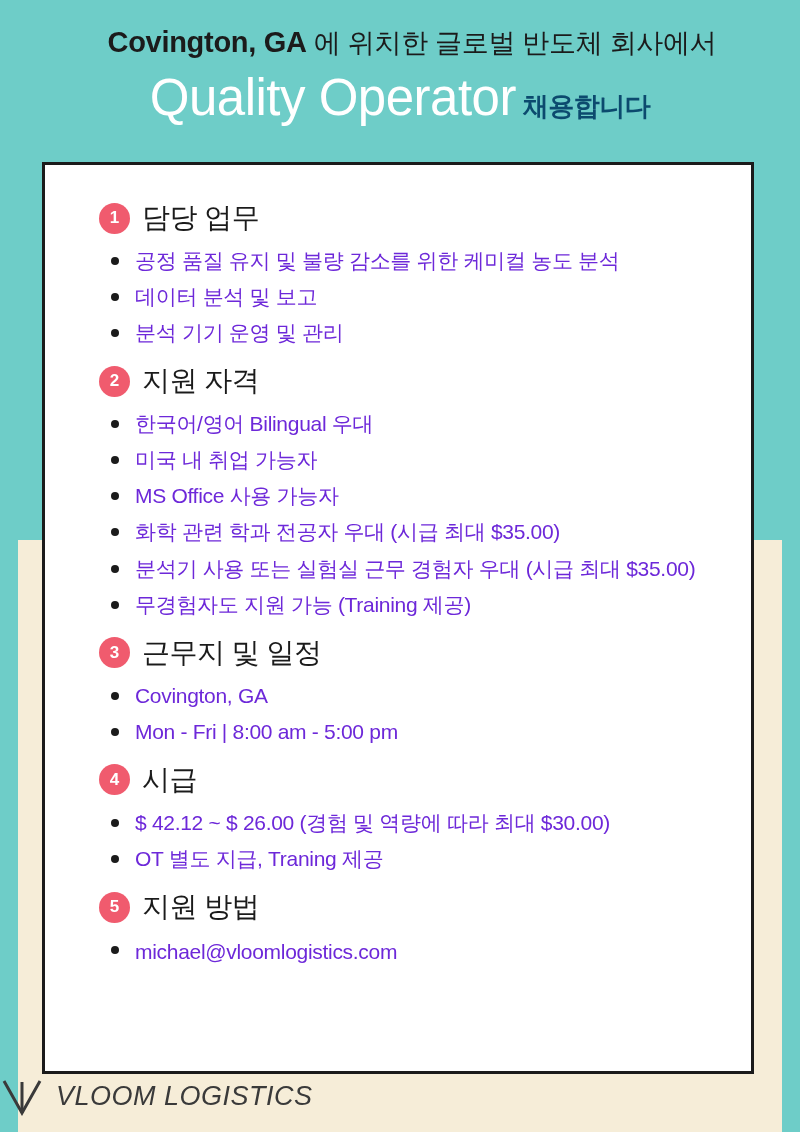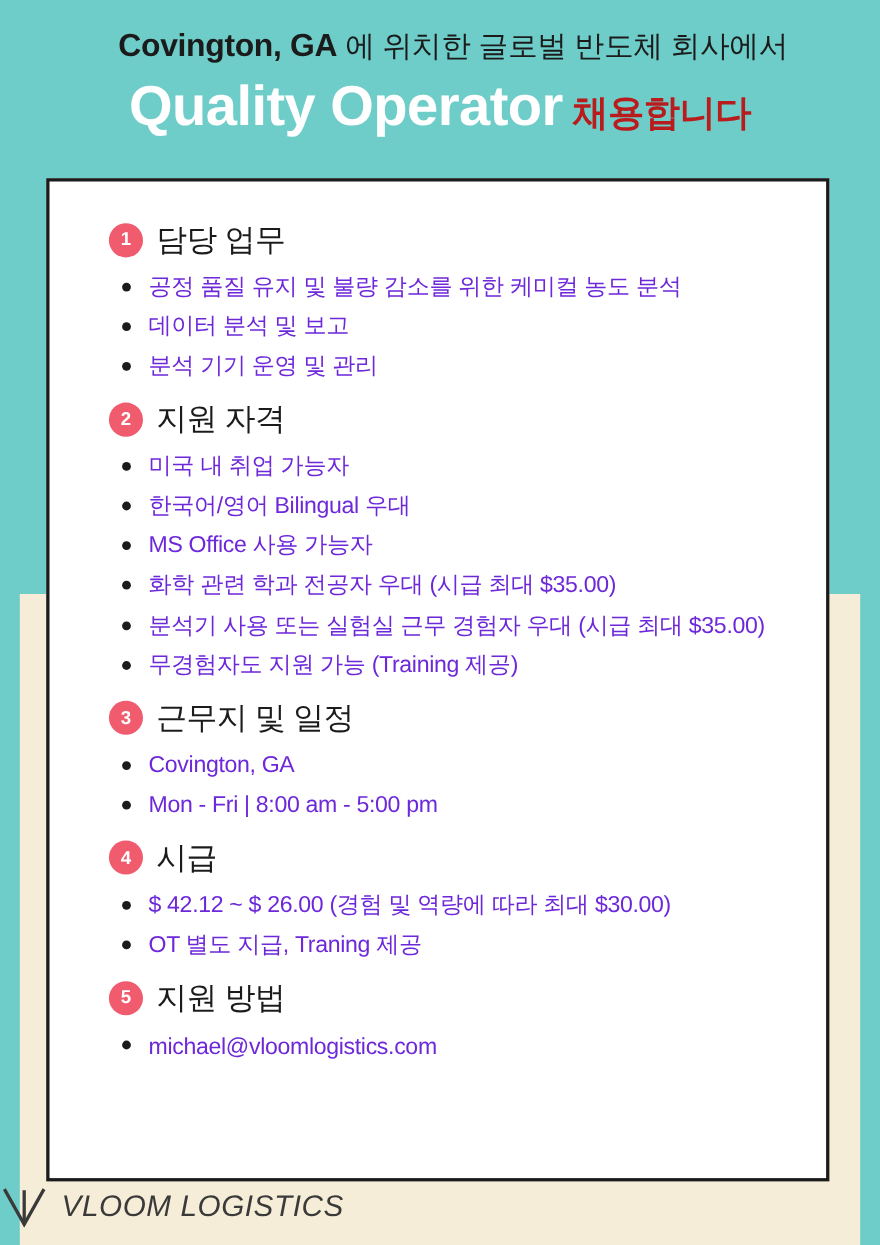--- a/index.html
+++ b/index.html
@@ -61,29 +61,29 @@
   .headline-1 .strong {
     font-weight: bold;
     font-size: 29px;
   }
   .headline-2 {
     margin-top: 6px;
     line-height: 1.2;
     white-space: nowrap;
   }
   .headline-2 .big-white {
-    font-weight: bold;
+    font-weight: normal;
     font-size: 51px;
     color: #ffffff;
     letter-spacing: -0.5px;
     text-align: center;
   }
   .headline-2 .suffix {
-    font-size: 33px;
-    color: #b91c1c;
+    font-size: 26px;
+    color: #0c4a6e;
     font-weight: bold;
     letter-spacing: -0.5px;
   }
   .card {
     position: absolute;
     left: 42px;
     top: 162px;
     width: 712px;
     height: 912px;
     background: #ffffff;
@@ -202,22 +202,22 @@
         <li>분석 기기 운영 및 관리</li>
       </ul>
     </div>
 
     <div class="section">
       <div class="sec-head">
         <div class="badge">2</div>
         <div class="sec-title">지원 자격</div>
       </div>
       <ul class="items">
+        <li>한국어/영어 Bilingual 우대</li>
         <li>미국 내 취업 가능자</li>
-        <li>한국어/영어 Bilingual 우대</li>
         <li>MS Office 사용 가능자</li>
         <li>화학 관련 학과 전공자 우대 (시급 최대 $35.00)</li>
         <li>분석기 사용 또는 실험실 근무 경험자 우대 (시급 최대 $35.00)</li>
         <li>무경험자도 지원 가능 (Training 제공)</li>
       </ul>
     </div>
 
     <div class="section">
       <div class="sec-head">
         <div class="badge">3</div>

